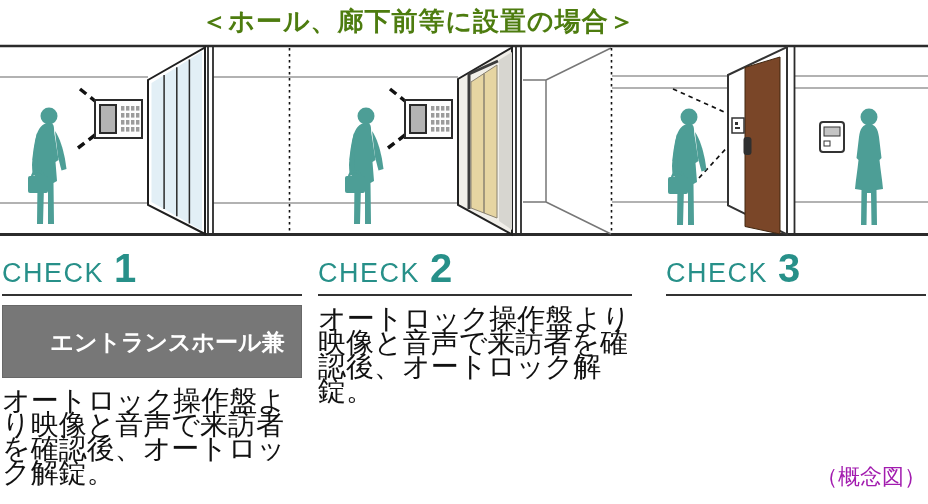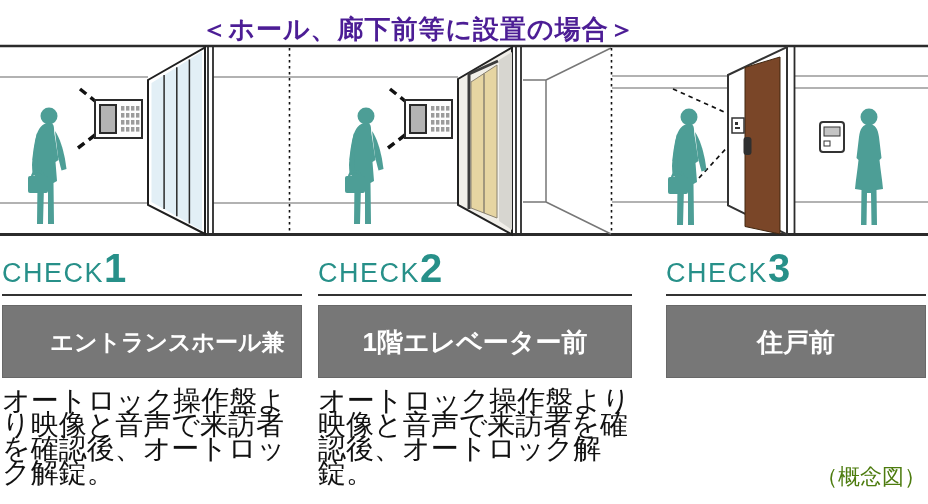--- a/index.html
+++ b/index.html
@@ -1,46 +1,46 @@
 <!DOCTYPE html>
 <html><head>
 <meta charset="utf-8">
 <style>
   html,body{margin:0;padding:0;}
   body{
     width:928px;height:504px;position:relative;background:#fff;overflow:hidden;
     font-family:"Liberation Sans","DejaVu Sans",sans-serif;
   }
   .title{
-    position:absolute;top:12px;left:0;width:837px;text-align:center;
-    font-size:26px;font-weight:bold;color:#4c1d95;letter-spacing:1px;
+    position:absolute;top:4px;left:0;width:837px;text-align:center;
+    font-size:26px;font-weight:bold;color:#4d7c0f;letter-spacing:1px;
   }
   .band{position:absolute;top:44px;left:0;width:928px;height:193px;}
   .col{position:absolute;top:248px;}
   .col1{left:2px;width:300px;}
   .col2{left:318px;width:314px;}
   .col3{left:666px;width:260px;}
-  .check-row{display:flex;align-items:baseline;height:46px;color:#279089;}
+  .check-row{display:flex;align-items:baseline;gap:10px;height:46px;color:#279089;}
   .check-word{font-size:27px;letter-spacing:1.5px;}
   .check-num{font-size:40px;font-weight:600;line-height:1;}
   .rule{height:2px;background:#333;}
   .loc-box{
     margin-top:9px;height:71px;background:#777;border:1px solid #686868;
     color:#fff;text-align:center;display:flex;flex-direction:column;
     justify-content:center;font-weight:600;font-size:26px;line-height:32px;
   }
   .col1 .loc-box{font-size:23px;line-height:30px;padding-left:31px;}
   .desc{
     margin-top:11px;font-family:"DejaVu Serif","Liberation Serif",serif;
     font-size:28px;line-height:24px;color:#111;text-align:left;
   }
   .note{
     position:absolute;top:214px;right:0;
     font-family:Liberation Mono, monospace;
-    font-size:22px;color:#4d7c0f;
+    font-size:22px;color:#a21caf;
   }
 </style>
 </head>
 <body>
 
 <div class="title">＜ホール、廊下前等に設置の場合＞</div>
 
 <svg class="band" viewBox="0 0 928 193">
   <defs>
     <g id="fig-woman" fill="#4d9e96">
@@ -155,29 +155,23 @@
   </div>
   <div class="desc">オートロック操作盤より映像と音声で来訪者を確認後、オートロック解錠。</div>
 </div>
 
 <div class="col col2">
   <div class="check-row">
     <span class="check-word">CHECK</span>
     <span class="check-num">2</span>
   </div>
   <div class="rule"></div>
-  <div class="loc-box">
-    <span>1階エレベーター前</span>
-  </div>
   <div class="desc">オートロック操作盤より映像と音声で来訪者を確認後、オートロック解錠。</div>
 </div>
 
 <div class="col col3" style="position:absolute;">
   <div class="check-row">
     <span class="check-word">CHECK</span>
     <span class="check-num">3</span>
   </div>
   <div class="rule"></div>
-  <div class="loc-box">
-    <span>住戸前</span>
-  </div>
   <div class="note">（概念図）</div>
 </div>
 
 </body></html>

